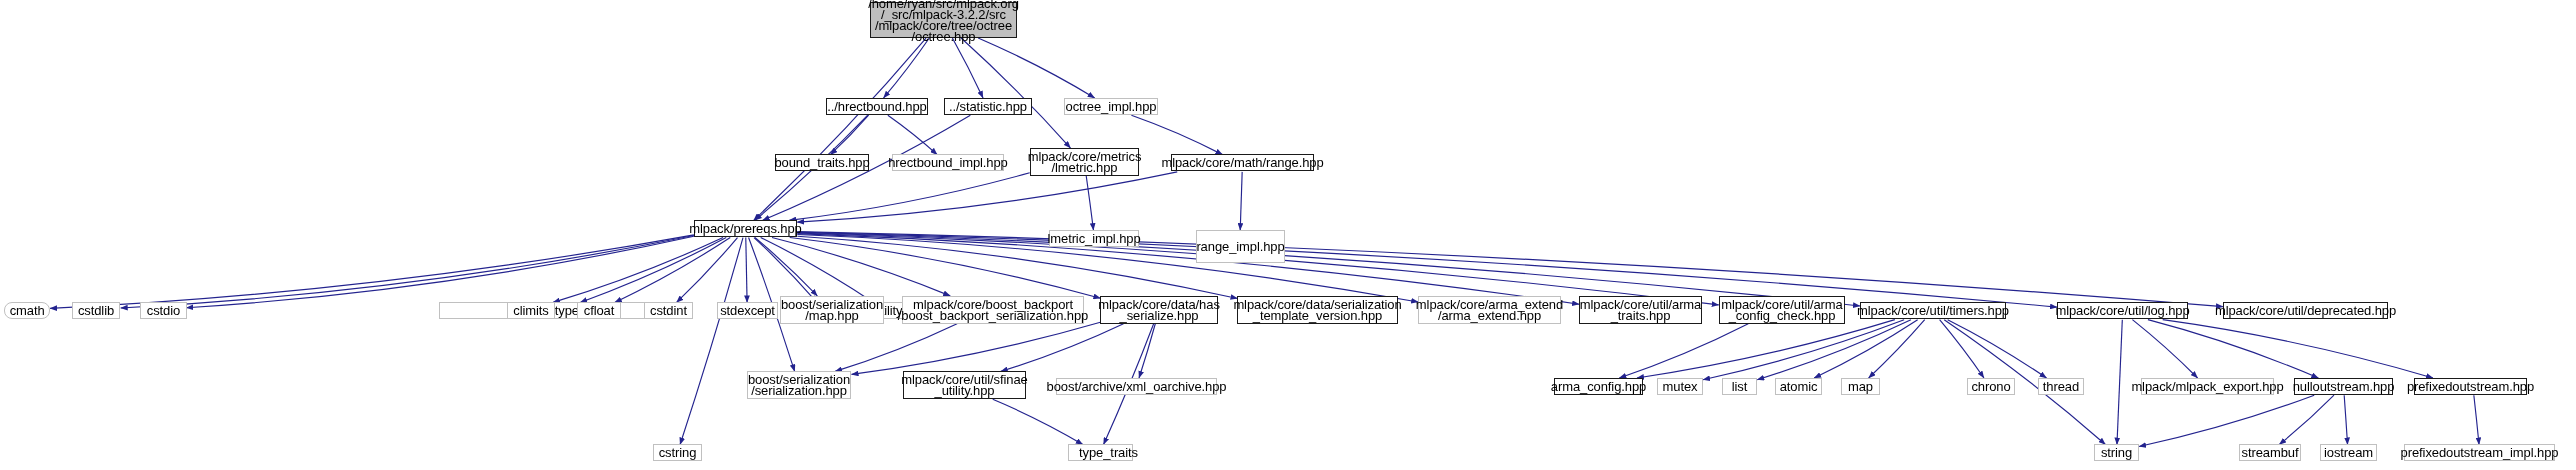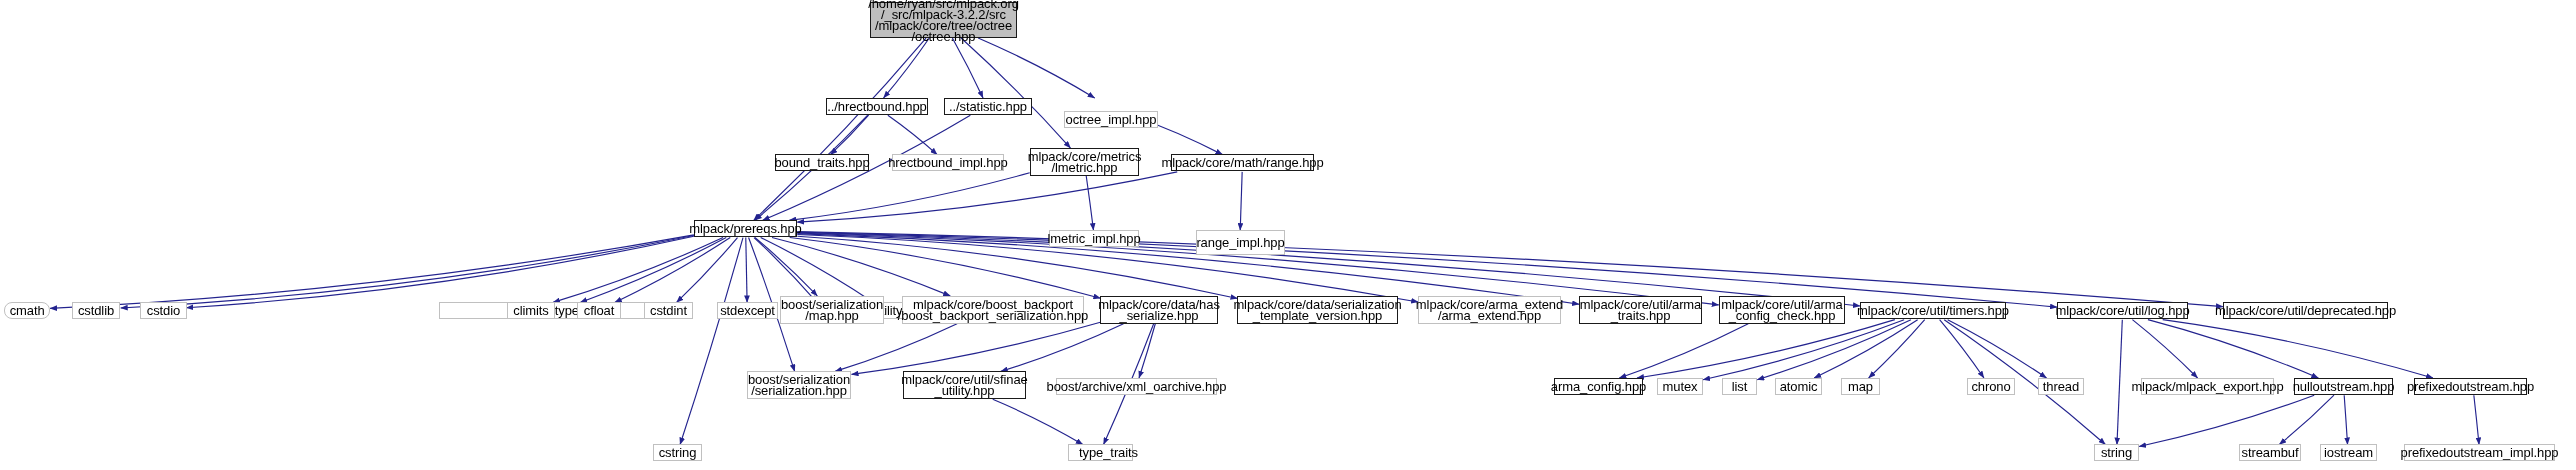--- a/index.html
+++ b/index.html
@@ -97,29 +97,29 @@
         <path d="M3012.6,481.0 Q3016.0,511.0 3018.9,541.0" fill="none" stroke="#23238e" stroke-width="1.4" marker-end="url(#arrow)"></path>
       </g>
   </svg>
   <div id="node-layer">
       <div class="node root" style="left: 870px; top: 1.6px; width: 147px; height: 36px;">/home/ryan/src/mlpack.org
 /_src/mlpack-3.2.2/src
 /mlpack/core/tree/octree
 /octree.hpp</div>
       <div class="node strong" style="left: 826px; top: 98px; width: 102px; height: 17px;">../hrectbound.hpp</div>
       <div class="node strong" style="left: 944px; top: 98px; width: 88px; height: 17px;">../statistic.hpp</div>
-      <div class="node" style="left: 1064px; top: 98px; width: 94px; height: 17px; margin-top: 13px;">octree_impl.hpp</div>
+      <div class="node" style="left: 1064px; top: 98px; width: 94px; height: 17px;">octree_impl.hpp</div>
       <div class="node strong" style="left: 775px; top: 154px; width: 94px; height: 17px;">bound_traits.hpp</div>
       <div class="node" style="left: 892px; top: 154px; width: 112px; height: 17px;">hrectbound_impl.hpp</div>
       <div class="node strong" style="left: 1030px; top: 148px; width: 109px; height: 28px;">mlpack/core/metrics
 /lmetric.hpp</div>
       <div class="node strong" style="left: 1171px; top: 154px; width: 143px; height: 17px;">mlpack/core/math/range.hpp</div>
       <div class="node strong" style="left: 694px; top: 220px; width: 103px; height: 17px;">mlpack/prereqs.hpp</div>
       <div class="node" style="left: 1049px; top: 230px; width: 90px; height: 17px;">lmetric_impl.hpp</div>
-      <div class="node" style="left: 1196px; top: 230px; width: 89px; height: 25px;">range_impl.hpp</div>
+      <div class="node" style="left: 1196px; top: 230px; width: 89px; height: 33px;">range_impl.hpp</div>
       <div class="node" style="left: 4.1px; top: 302px; width: 46px; height: 17px; border-radius: 8px;">cmath</div>
       <div class="node" style="left: 72px; top: 302px; width: 48px; height: 17px;">cstdlib</div>
       <div class="node" style="left: 140px; top: 302px; width: 47px; height: 17px;">cstdio</div>
       <div class="node" style="left: 439px; top: 302px; width: 243px; height: 17px;">cctype</div>
       <div class="node" style="left: 507px; top: 302px; width: 48px; height: 17px;">climits</div>
       <div class="node" style="left: 577px; top: 302px; width: 44px; height: 17px;">cfloat</div>
       <div class="node" style="left: 644px; top: 302px; width: 49px; height: 17px;">cstdint</div>
       <div class="node" style="left: 717px; top: 302px; width: 61px; height: 17px;">stdexcept</div>
       <div class="node" style="left: 805px; top: 302px; width: 41px; height: 17px;">tuple</div>
       <div class="node" style="left: 866px; top: 302px; width: 44px; height: 17px;">utility</div>

